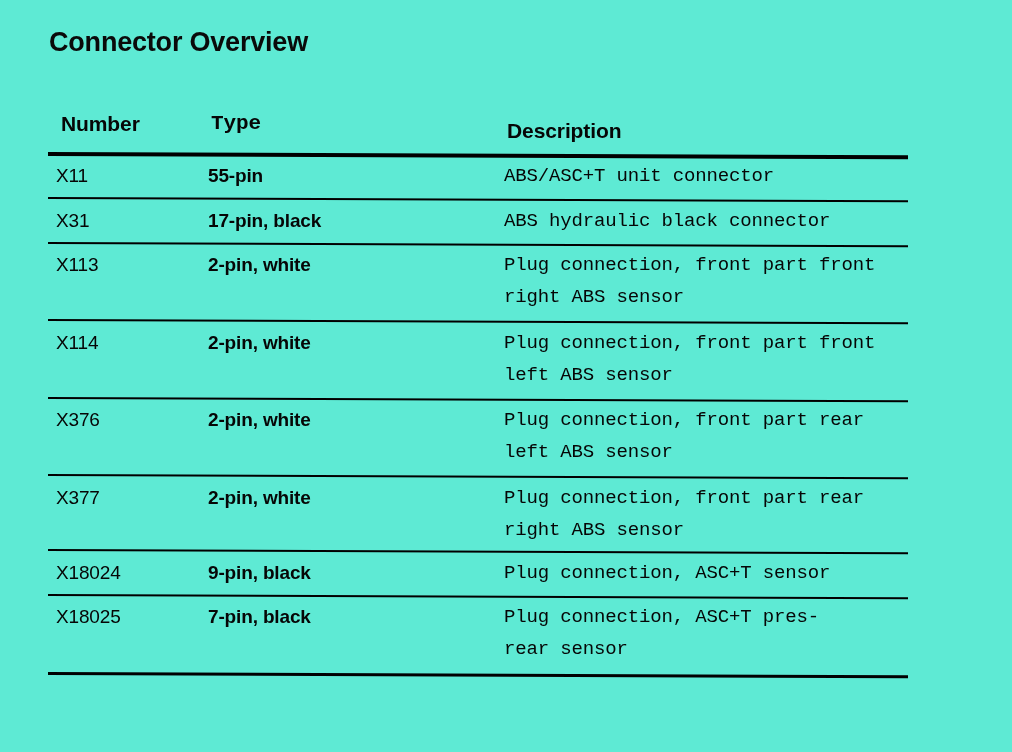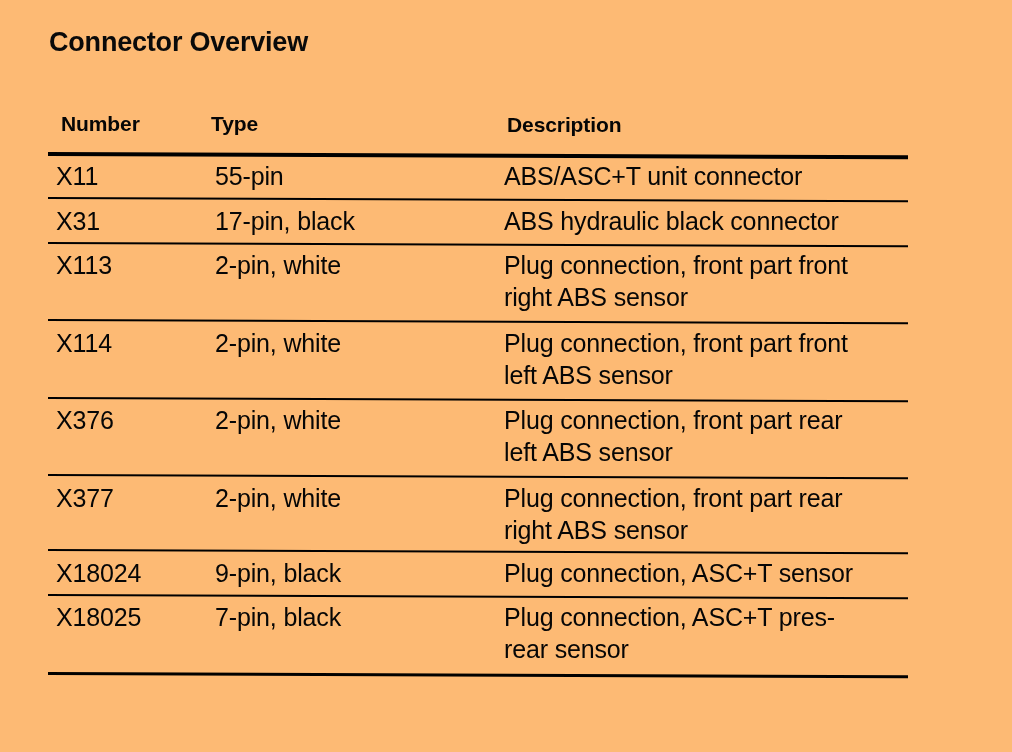--- a/index.html
+++ b/index.html
@@ -13,21 +13,21 @@
     overflow: hidden;
     font-family: "Liberation Sans", sans-serif;
     color: #000000;
     -webkit-font-smoothing: none;
   }
 
   #page {
     position: relative;
     width: 1012px;
     height: 752px;
-    background: #fdba74;
+    background: #5eead4;
   }
 
   
   .page-title {
     position: absolute;
     left: 49px;
     top: 27px;
     font-size: 27px;
     font-weight: bold;
     letter-spacing: -0.2px;
@@ -56,22 +56,22 @@
   .th {
     position: absolute;
     font-size: 21px;
     font-weight: bold;
     line-height: 24px;
     white-space: nowrap;
     color: #060606;
     letter-spacing: -0.1px;
   }
   .th-number { left: 61px; top: 4px; }
-  .th-type   { left: 211px; top: 4px; }
-  .th-desc   { left: 507px; top: 5px; }
+  .th-type   { left: 211px; top: 4px; font-family: Liberation Mono, monospace; }
+  .th-desc   { left: 507px; top: 11px; }
 
   
   .rule {
     position: absolute;
     left: 48px;
     width: 860px;
     background: #000000;
     transform-origin: left center;
     transform: rotate(0.22deg);
   }
@@ -80,29 +80,29 @@
   .rule.bottom { height: 3px; }
 
   
   .row {
     position: absolute;
     left: 0;
     width: 1012px;
   }
   .cell {
     position: absolute;
-    font-size: 25px;
+    font-size: 19px;
     line-height: 32px;
     color: #060606;
     white-space: pre-line;
     letter-spacing: -0.15px;
   }
   .c-number { left: 56px; top: 0; }
-  .c-type   { left: 215px; top: 0; }
-  .c-desc   { left: 504px; top: 0; width: 400px; }
+  .c-type   { left: 208px; top: 0; font-weight: bold; }
+  .c-desc   { left: 504px; top: 0; width: 400px; font-family: Liberation Mono, monospace; }
 </style>
 </head>
 <body>
 
 <div id="page">
 
   <div class="page-title">Connector Overview</div>
 
   <div class="table-wrap">
 

